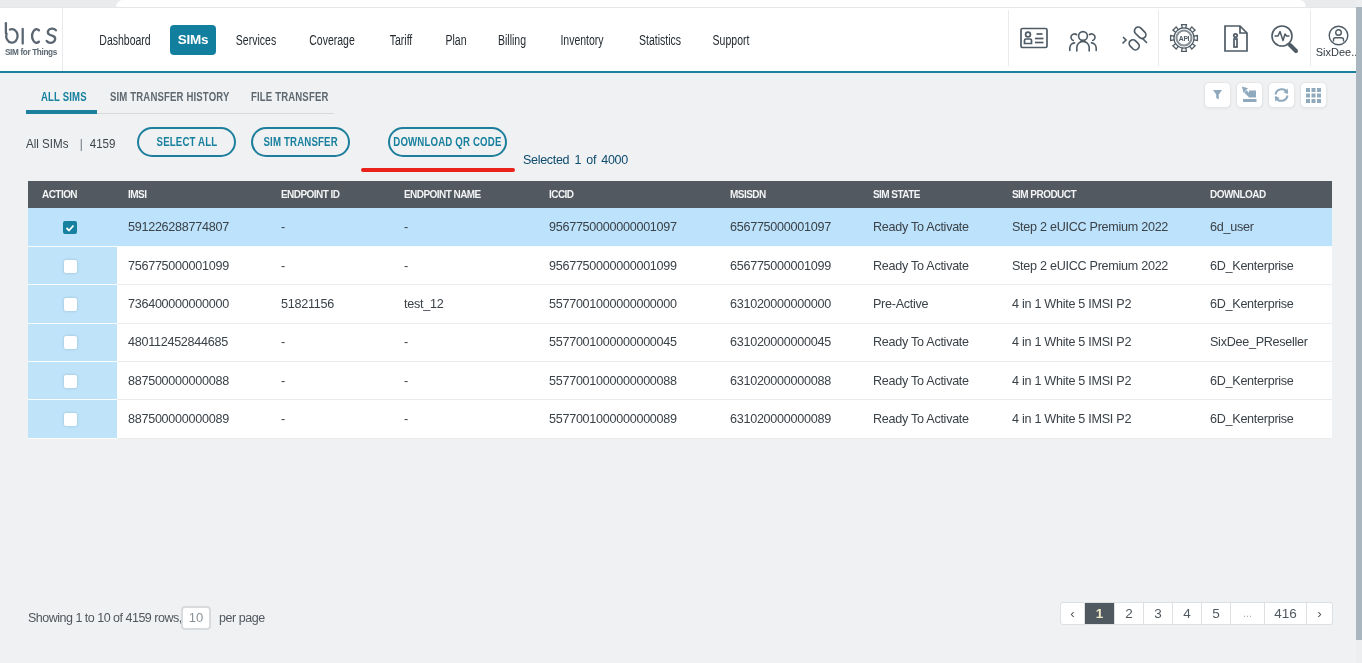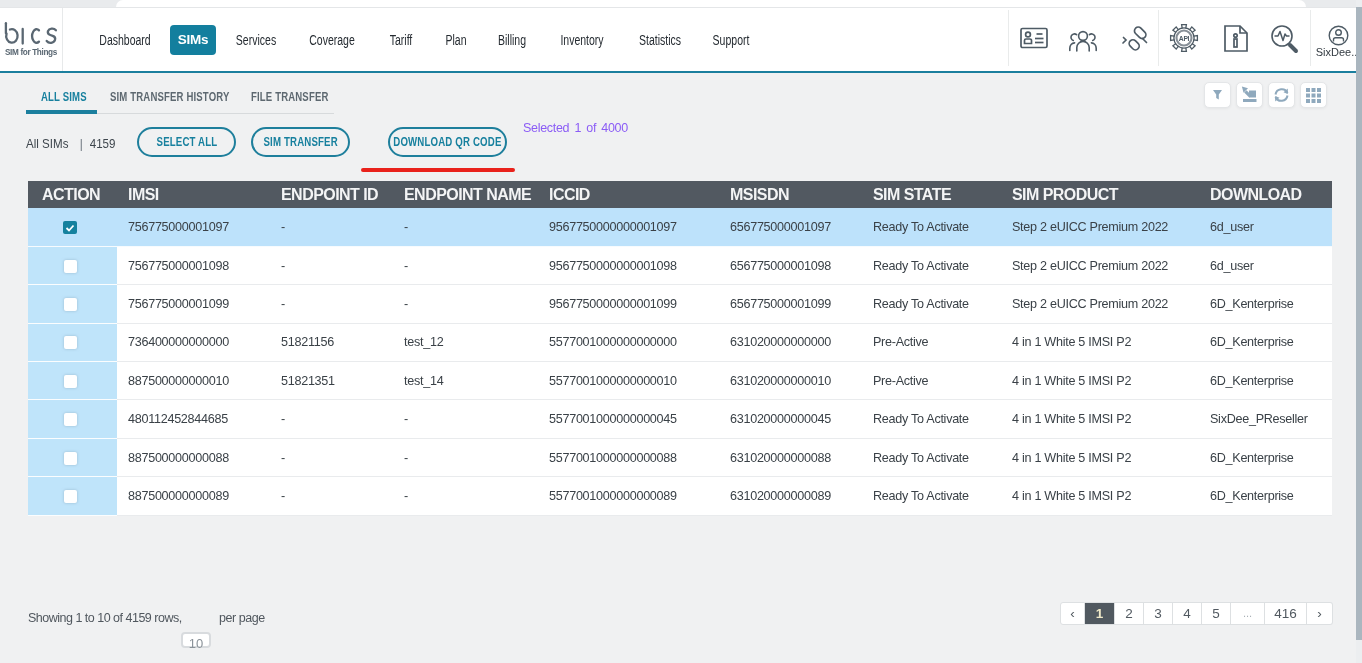--- a/index.html
+++ b/index.html
@@ -22,41 +22,41 @@
 
 .tab { position:absolute; top:89.5px; font-size:12.6px; font-weight:bold; letter-spacing:.2px; color:#5d6870; white-space:nowrap; transform:scaleX(.76); transform-origin:0 50%; }
 #tab1 { color:#17809e; }
 #tabline { left:26px; top:113px; width:308px; height:1px; background:#d7dadc; }
 #tabbar { left:26px; top:110px; width:71px; height:4px; background:#1b7f9e; }
 
 
 #allsims { left:26px; top:136px; font-size:13.3px; color:#3e464d; transform:scaleX(.87); transform-origin:0 50%; }
 .pill { position:absolute; top:127px; height:30px; border:2px solid #1e7f9c; border-radius:15px; color:#17809e; font-weight:bold; font-size:12.4px; letter-spacing:.2px; white-space:nowrap; display:flex; align-items:center; justify-content:center; }
 .pill span { display:inline-block; transform:scaleX(.78); }
-#selected { left:523px; top:121px; font-size:12.5px; letter-spacing:-0.3px; word-spacing:2px; color:#8b5cf6; }
+#selected { left:523px; top:153px; font-size:12.5px; letter-spacing:-0.3px; word-spacing:2px; color:#0c4a6e; }
 #redline { left:361px; top:168px; width:154px; height:4px; background:#e9221c; border-radius:2px; }
 
 
 .sqbtn { position:absolute; top:82px; width:27px; height:26px; background:#ffffff; border:1px solid #e4e6e8; border-radius:5px; box-shadow:0 1px 3px rgba(0,0,0,0.05); }
 
 
 #tbl { left:28px; top:181px; width:1304px; border-collapse:collapse; table-layout:fixed; }
-#tbl th { background:#525961; color:#f3f4f5; font-size:16px; text-align:left; font-weight:bold; height:27px; padding:0 0 0 11px; letter-spacing:-0.55px; }
+#tbl th { background:#525961; color:#f3f4f5; font-size:10px; text-align:left; font-weight:bold; height:27px; padding:0 0 0 11px; letter-spacing:-0.55px; }
 #tbl th.ac { padding-left:14px; }
 #tbl td { font-size:12.6px; letter-spacing:-0.28px; color:#3a4147; height:38.4px; padding:0 0 0 11px; background:#ffffff; border-bottom:1px solid #e9ebed; }
 #tbl td.ac { background:#bfe4fa; border-bottom:1px solid #fbfdfe; padding:0; text-align:center; }
 #tbl tr.sel td { background:#bde2fb; border-bottom:1px solid #f7fbfe; }
 #tbl tr.sel td.ac { background:#bde2fb; }
 .cb { display:inline-block; width:13px; height:13px; background:#ffffff; border-radius:2px; vertical-align:middle; position:relative; left:-2.5px; box-shadow:0 0 3px rgba(120,150,170,0.55); }
 .cbc { display:inline-block; width:13.5px; height:13.5px; background:#15819e; border-radius:2px; vertical-align:middle; position:relative; left:-2.5px; }
 .cbc svg { position:absolute; left:1px; top:1px; }
 
 
 #showing { left:28px; top:611px; font-size:12.5px; letter-spacing:-0.5px; color:#50575e; }
-#pginput { left:181px; top:632px; width:30px; height:16px; background:#ffffff; border:2px solid #d8dbde; border-radius:4px; font-size:13px; color:#8a9299; text-align:center; line-height:20px; }
+#pginput { left:181px; top:606px; width:30px; height:24px; background:#ffffff; border:2px solid #d8dbde; border-radius:4px; font-size:13px; color:#8a9299; text-align:center; line-height:20px; }
 #perpage { left:219px; top:611px; font-size:12.5px; letter-spacing:-0.45px; color:#50575e; }
 #pager { left:1060px; top:602px; height:23px; display:flex; }
 .pg { width:29px; height:23px; background:#ffffff; border:1px solid #dde0e2; border-left:none; color:#515960; font-size:13.5px; text-align:center; line-height:21px; }
 .pg:first-child { border-left:1px solid #dde0e2; border-radius:3px 0 0 3px; width:25px; }
 .pg.p1 { width:30px; }
 .pg.dots { width:34px; }
 .pg.plast { width:42px; }
 .pg:last-child { border-radius:0 3px 3px 0; width:26px; }
 .pg.on { background:#515960; color:#f0e9c8; font-weight:bold; }
 .pg.dots { color:#aab1b7; font-size:11px; }
@@ -243,36 +243,25 @@
         <th>ICCID</th>
         <th>MSISDN</th>
         <th>SIM STATE</th>
         <th>SIM PRODUCT</th>
         <th>DOWNLOAD</th>
       </tr>
 <tr class="sel">
         <td class="ac"><span class="cbc"><svg width="12" height="12" viewBox="0 0 12 12">
               <path d="M2.5 6 L5 8.5 L9.5 3.5" stroke="#fff" stroke-width="1.8" fill="none"></path>
             </svg></span></td>
-        <td>756775000001097</td>
+        <td>591226288774807</td>
         <td>-</td>
         <td>-</td>
         <td>9567750000000001097</td>
         <td>656775000001097</td>
-        <td>Ready To Activate</td>
-        <td>Step 2 eUICC Premium 2022</td>
-        <td>6d_user</td>
-      </tr>
-<tr>
-        <td class="ac"><span class="cb"></span></td>
-        <td>756775000001098</td>
-        <td>-</td>
-        <td>-</td>
-        <td>9567750000000001098</td>
-        <td>656775000001098</td>
         <td>Ready To Activate</td>
         <td>Step 2 eUICC Premium 2022</td>
         <td>6d_user</td>
       </tr>
 <tr>
         <td class="ac"><span class="cb"></span></td>
         <td>756775000001099</td>
         <td>-</td>
         <td>-</td>
         <td>9567750000000001099</td>
@@ -281,31 +270,20 @@
         <td>Step 2 eUICC Premium 2022</td>
         <td>6D_Kenterprise</td>
       </tr>
 <tr>
         <td class="ac"><span class="cb"></span></td>
         <td>736400000000000</td>
         <td>51821156</td>
         <td>test_12</td>
         <td>5577001000000000000</td>
         <td>631020000000000</td>
-        <td>Pre-Active</td>
-        <td>4 in 1 White 5 IMSI P2</td>
-        <td>6D_Kenterprise</td>
-      </tr>
-<tr>
-        <td class="ac"><span class="cb"></span></td>
-        <td>887500000000010</td>
-        <td>51821351</td>
-        <td>test_14</td>
-        <td>5577001000000000010</td>
-        <td>631020000000010</td>
         <td>Pre-Active</td>
         <td>4 in 1 White 5 IMSI P2</td>
         <td>6D_Kenterprise</td>
       </tr>
 <tr>
         <td class="ac"><span class="cb"></span></td>
         <td>480112452844685</td>
         <td>-</td>
         <td>-</td>
         <td>5577001000000000045</td>

